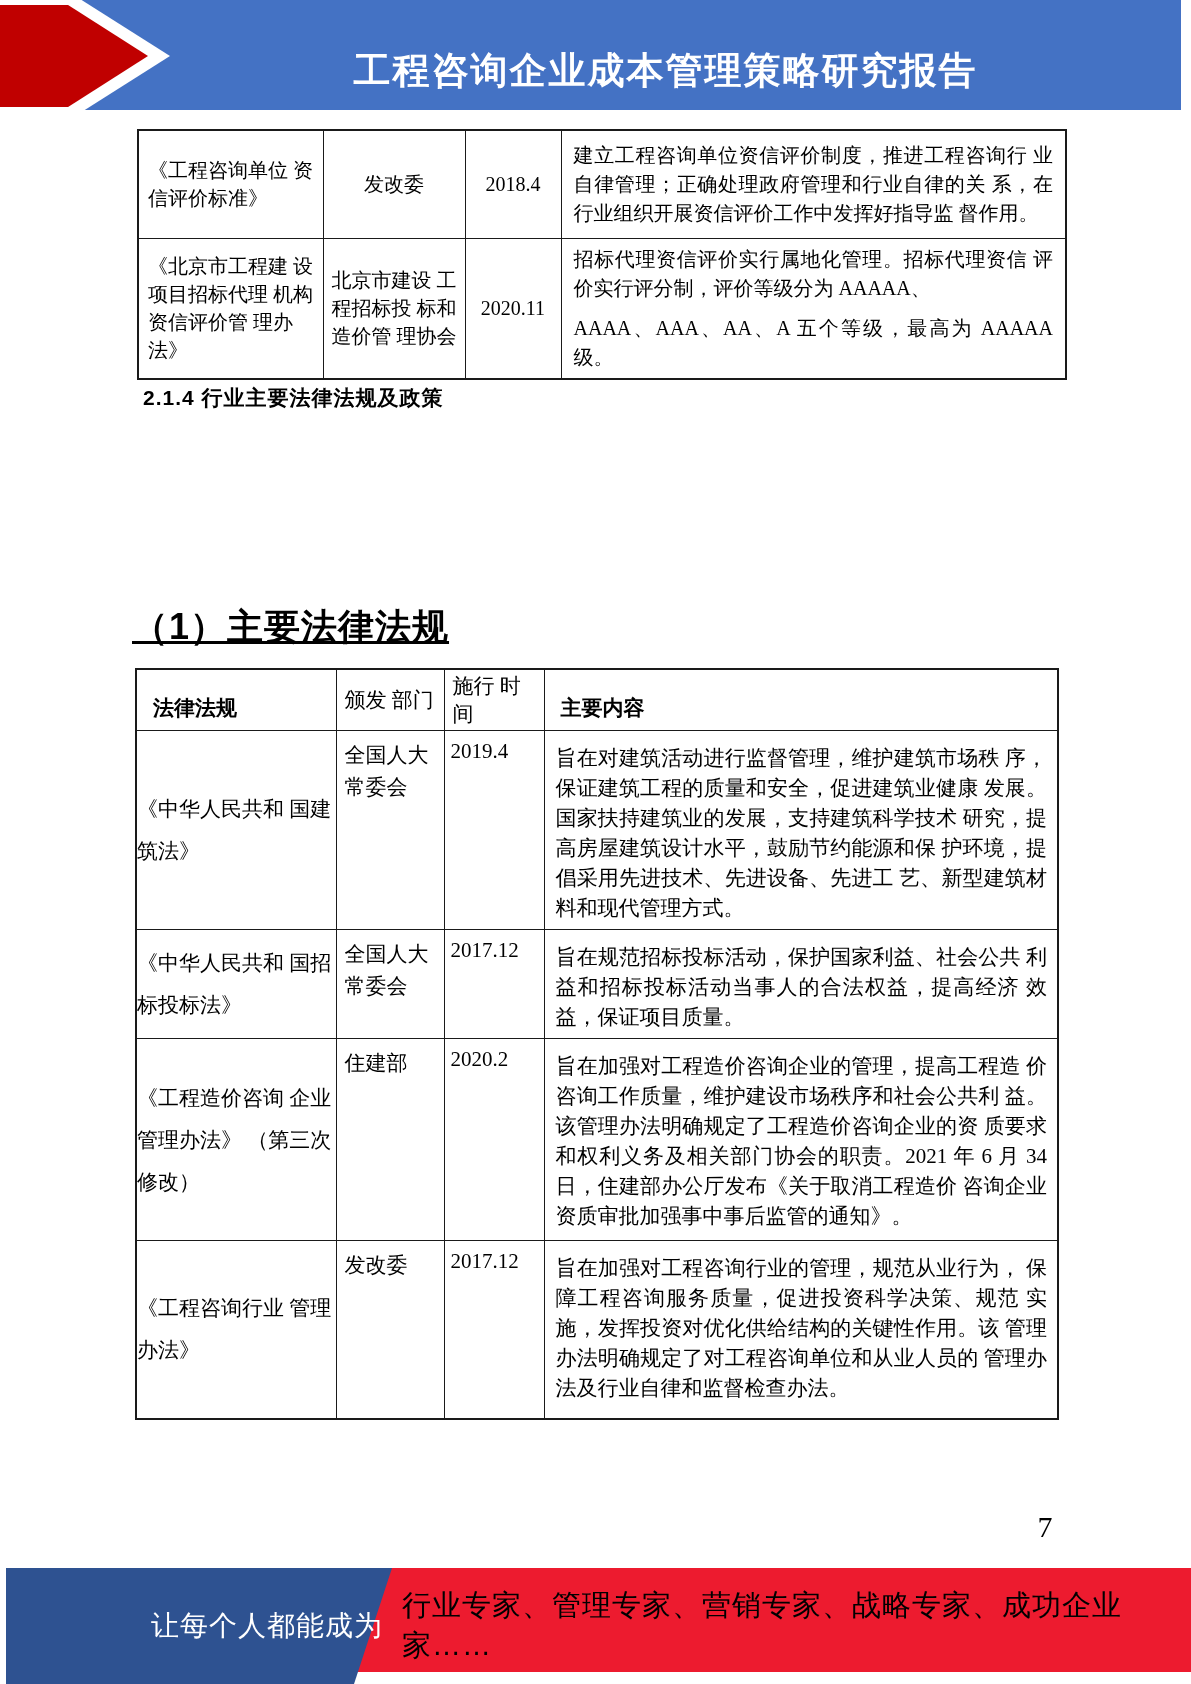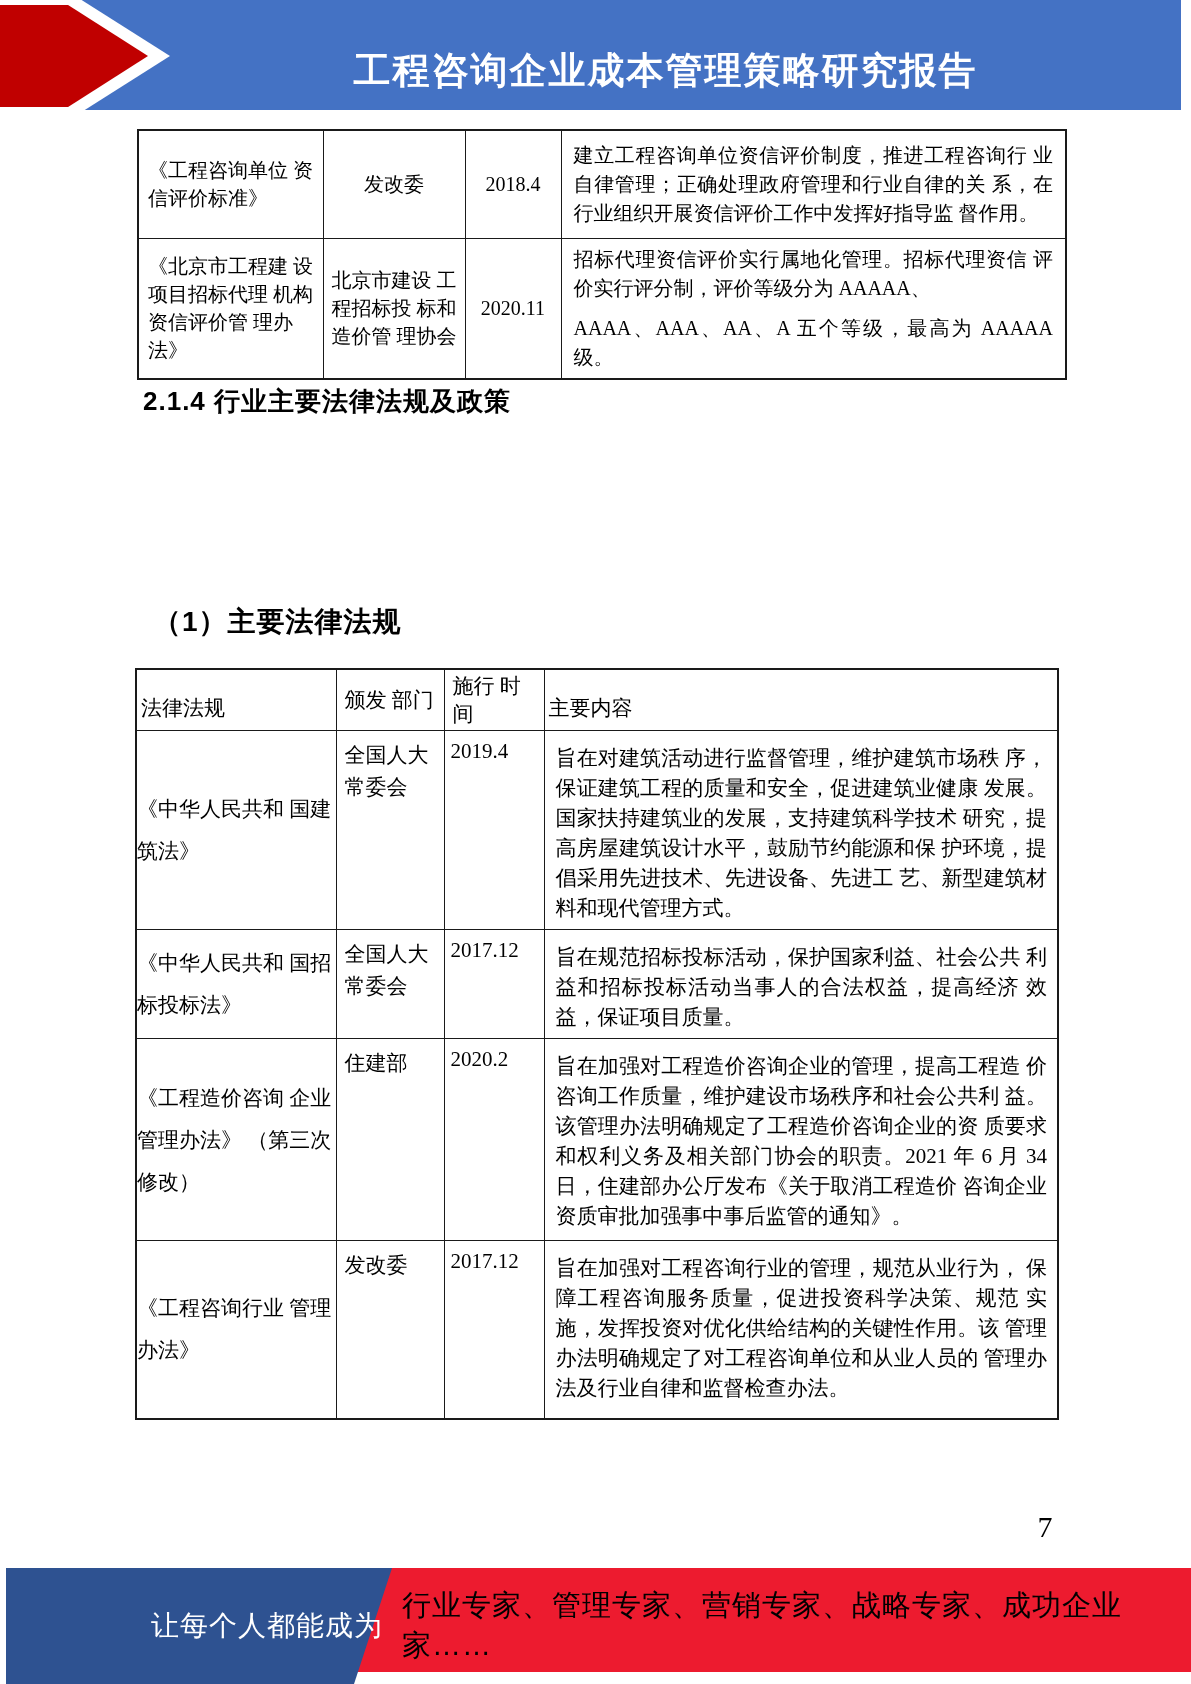--- a/index.html
+++ b/index.html
@@ -43,37 +43,37 @@
   .tt-law  { padding:4px 6px 4px 9px; line-height:28px; vertical-align:middle; }
   .tt-issuer { text-align:center; vertical-align:middle; padding:2px 4px; line-height:28px; }
   .tt-date { text-align:center; vertical-align:middle; font-size:21px; }
   .tt-content { padding:6px 12px 6px 12px; line-height:29px; vertical-align:middle; text-align:justify; }
   .tt-content p + p { margin-top:11px; }
 
   
   .section-heading {
     position:absolute; left:143px; top:384px;
     font-family:"Liberation Sans","DejaVu Sans",sans-serif;
-    font-size:26px; font-weight:600; letter-spacing:1px;
+    font-size:21px; font-weight:600; letter-spacing:1px;
   }
   .body-paragraph {
     position:absolute; left:133px; top:455px; width:930px;
     font-size:24px; line-height:35px; text-align:justify; text-indent:48px;
   }
   .sub-heading {
-    position:absolute; left:153px; top:603px;
-    font-family:"Liberation Sans","DejaVu Sans",sans-serif;
-    font-size:28px; font-weight:600; letter-spacing:1px;
+    position:absolute; left:132px; top:603px;
+    font-family:"Liberation Sans","DejaVu Sans",sans-serif;
+    font-size:36px; font-weight:600; letter-spacing:1px;text-decoration:underline;
   }
 
   
   .law-table { position:absolute; left:135px; top:668px; }
   .law-table table { width:922px; border:2px solid #1a1a1a; }
   .law-table td { font-size:21px; }
-  .lt-h { vertical-align:bottom; padding:4px 4px 8px 4px; }
+  .lt-h { vertical-align:bottom; padding:4px 4px 8px 16px;font-weight:bold; }
   .lt-h-mid { vertical-align:middle; padding:2px 4px 2px 8px; }
   .lt-law { padding:4px 4px 4px 0; line-height:42px; vertical-align:middle;margin-left:29px; }
   .lt-issuer { padding:8px 4px 2px 8px; line-height:32px; vertical-align:top; }
   .lt-date { padding:8px 2px 2px 6px; vertical-align:top; }
   .lt-content { padding:12px 10px 6px 11px; line-height:30px; vertical-align:top; text-align:justify; }
 
   
   .page-number {
     position:absolute; left:1025px; top:1510px; width:40px;
     font-size:30px; text-align:center;

